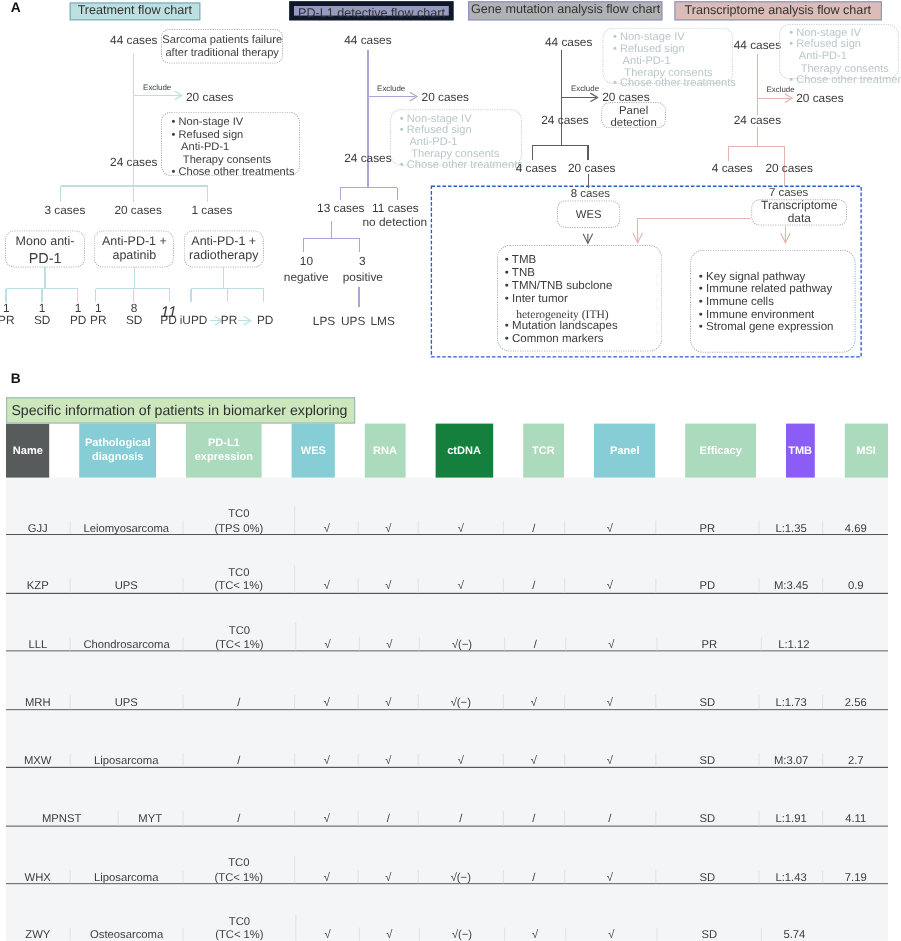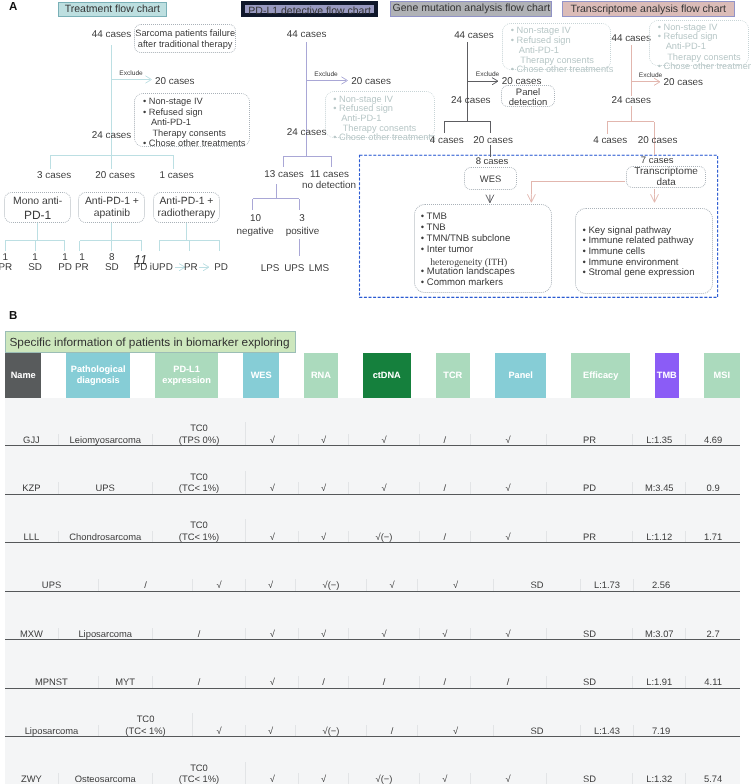--- a/index.html
+++ b/index.html
@@ -368,25 +368,25 @@
     </div>
     <div class="td" style="width:76px;">
       <span>√</span>
     </div>
     <div class="td" style="width:87px;">
       <span>PR</span>
     </div>
     <div class="td" style="width:53px;margin-top:18px;">
       <span>L:1.12</span>
     </div>
-    <div class="td" style="width:54px;">
-      <span>1.71</span>
-    </div>
-  </div>
-  <div class="trow">
+  </div>
+  <div class="trow">
+    <div class="td" style="width:54px;">
+      <span>MRH</span>
+    </div>
     <div class="td" style="width:94px;">
       <span>UPS</span>
     </div>
     <div class="td" style="width:94px;">
       <span>/</span>
     </div>
     <div class="td" style="width:53px;">
       <span>√</span>
     </div>
     <div class="td" style="width:50px;">
@@ -475,20 +475,23 @@
       <span>SD</span>
     </div>
     <div class="td" style="width:53px;">
       <span>L:1.91</span>
     </div>
     <div class="td" style="width:54px;">
       <span>4.11</span>
     </div>
   </div>
   <div class="trow">
+    <div class="td" style="width:54px;">
+      <span>WHX</span>
+    </div>
     <div class="td" style="width:94px;">
       <span>Liposarcoma</span>
     </div>
     <div class="td" style="width:94px;">
       <span>TC0</span>
       <span>(TC&lt; 1%)</span>
     </div>
     <div class="td" style="width:53px;">
       <span>√</span>
     </div>
@@ -536,20 +539,17 @@
     </div>
     <div class="td" style="width:51px;">
       <span>√</span>
     </div>
     <div class="td" style="width:76px;">
       <span>√</span>
     </div>
     <div class="td" style="width:87px;">
       <span>SD</span>
     </div>
-    <div class="td" style="width:53px;">
-      <span>L:1.32</span>
-    </div>
     <div class="td" style="width:54px;">
       <span>5.74</span>
     </div>
   </div>
 </div>
 
 </body></html>

